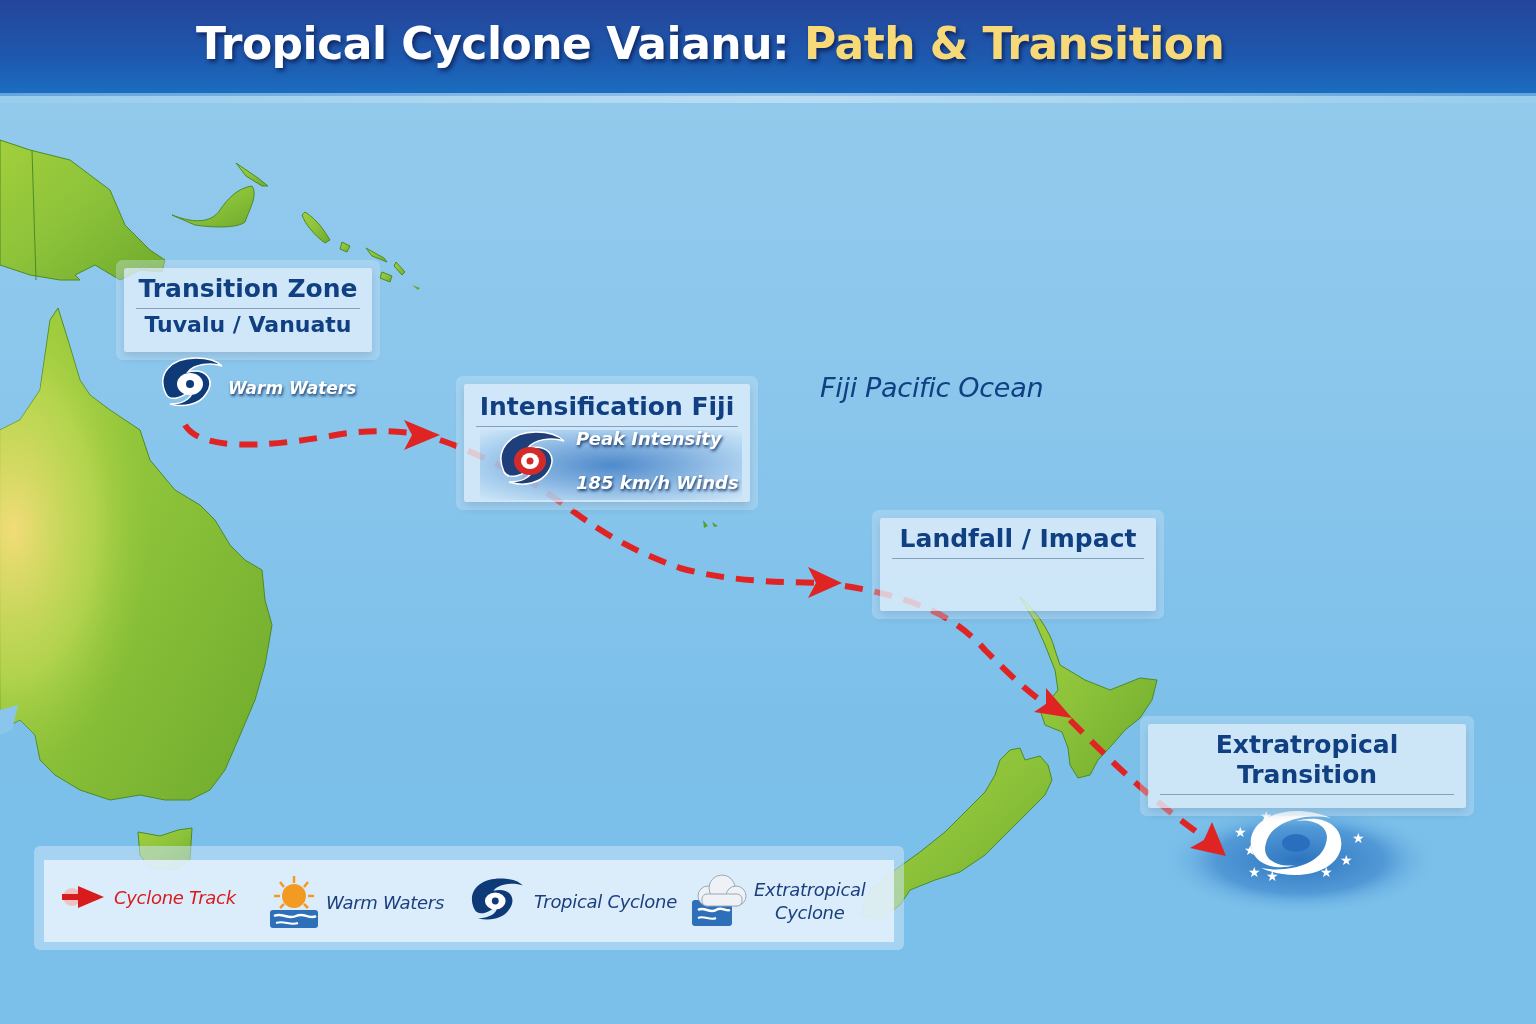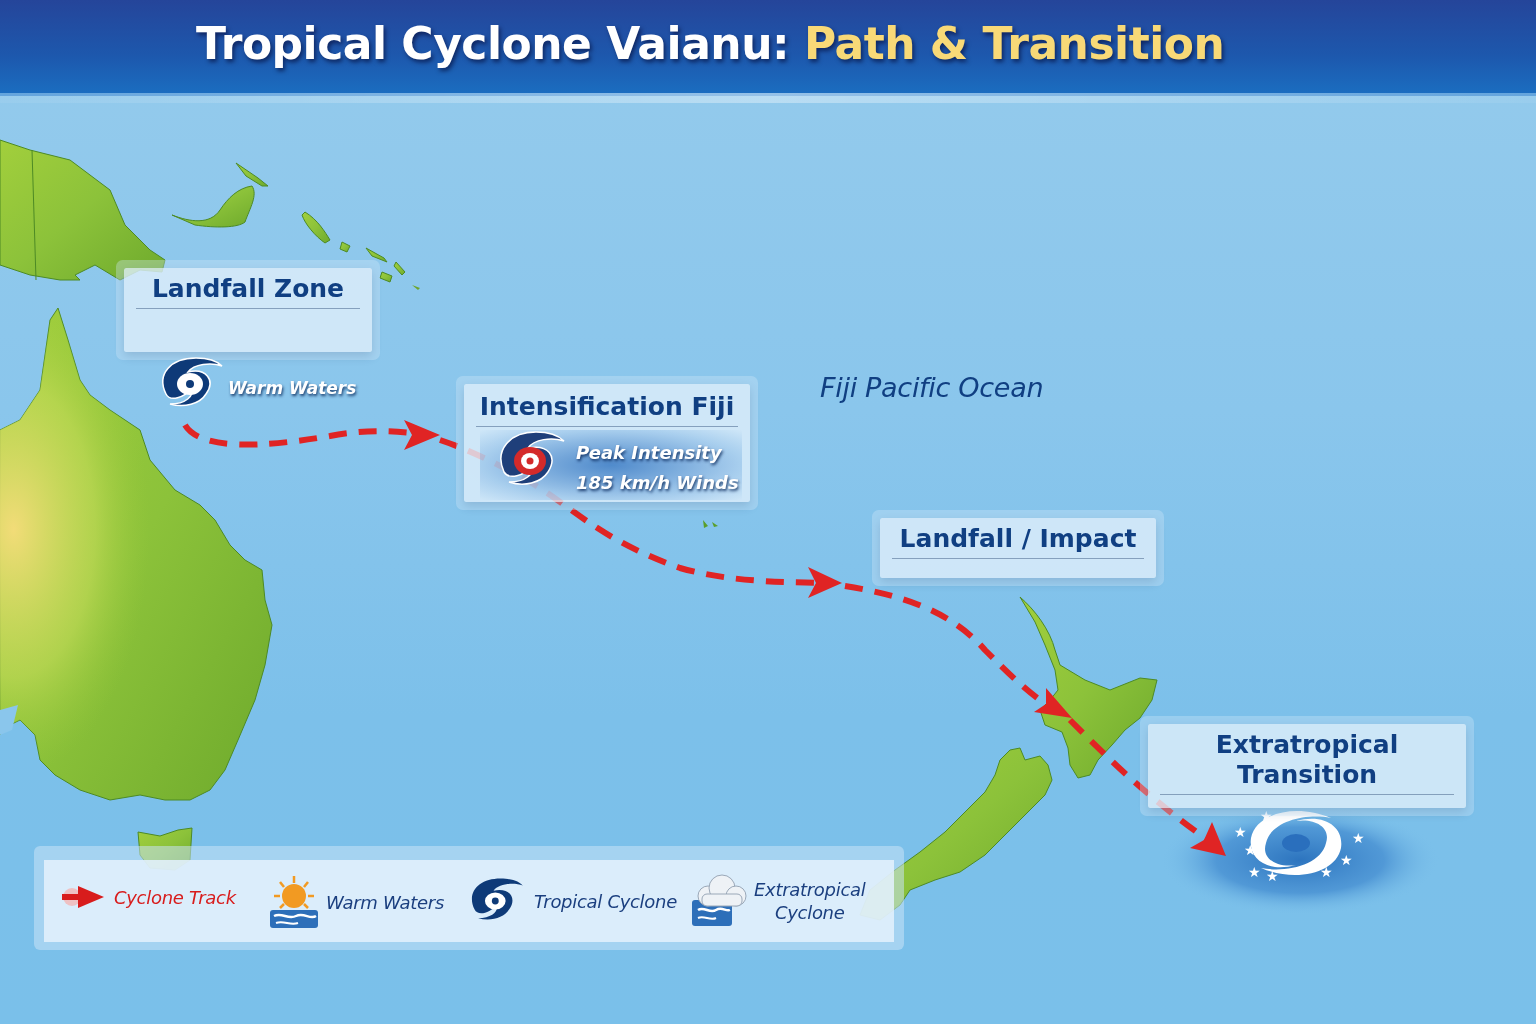--- a/index.html
+++ b/index.html
@@ -152,43 +152,44 @@
   </g>
 </svg>
 
 <div class="header"></div>
 <div class="header-shine"></div>
 <div class="title"><span>Tropical Cyclone Vaianu: </span><span class="accent">Path &amp; Transition</span></div>
 
 <div class="ocean-label">Fiji Pacific Ocean</div>
 
 <div class="label-box" style="left:124px; top:268px; width:248px; height:84px; padding-top:6px;">
-  <div class="head">Landfall Zone</div>
+  <div class="head">Transition Zone</div>
+  <div class="sub">Tuvalu / Vanuatu</div>
 </div>
 <svg style="position:absolute; left:156px; top:354px;" width="72" height="60" viewBox="0 0 72 60">
   <path d="M10,40 C0,20 15,4 40,4 C55,4 62,8 66,12 C55,8 38,10 32,18 C50,14 60,26 50,40 C44,50 28,54 14,50 C30,50 38,42 36,34 C28,44 14,48 10,40 Z" fill="#0e3a78" stroke="#ffffff" stroke-width="1.5"></path>
   <ellipse cx="34" cy="30" rx="13" ry="11" fill="#ffffff"></ellipse>
   <circle cx="34" cy="30" r="4" fill="#0e3a78"></circle>
 </svg>
 <div class="white-caption" style="left:228px; top:378px; font-size:17px;">Warm Waters</div>
 
 <div class="label-box" style="left:464px; top:384px; width:286px; height:118px; padding-top:8px;">
   <div class="head">Intensification Fiji</div>
 </div>
 <div style="position:absolute; left:480px; top:430px; width:262px; height:70px; background:radial-gradient(ellipse at center, rgba(40,110,190,0.75), rgba(80,150,215,0.3) 70%, rgba(120,180,230,0)); "></div>
 <svg style="position:absolute; left:494px; top:428px;" width="76" height="66" viewBox="0 0 76 66">
   <path d="M10,44 C0,22 16,4 42,4 C58,4 66,9 70,13 C58,9 40,11 34,20 C54,16 64,28 54,44 C47,55 30,59 15,54 C32,54 40,46 38,38 C30,48 15,52 10,44 Z" fill="#1f3f7a" stroke="#ffffff" stroke-width="1.5"></path>
   <ellipse cx="36" cy="33" rx="16" ry="14" fill="#d42a2a"></ellipse>
   <ellipse cx="36" cy="33" rx="9" ry="8" fill="#ffffff"></ellipse>
   <circle cx="36" cy="33" r="3.5" fill="#d42a2a"></circle>
 </svg>
-<div class="white-caption" style="left:576px; top:442px; font-size:18px;">Peak Intensity</div>
+<div class="white-caption" style="left:576px; top:428px; font-size:18px;">Peak Intensity</div>
 <div class="white-caption" style="left:576px; top:472px; font-size:18px;">185 km/h Winds</div>
 
-<div class="label-box" style="left:880px; top:518px; width:276px; height:60px; padding-top:6px;">
+<div class="label-box" style="left:880px; top:518px; width:276px; height:93px; padding-top:6px;">
   <div class="head">Landfall / Impact</div>
 </div>
 
 <div class="label-box" style="left:1148px; top:724px; width:318px; height:84px; padding-top:6px;">
   <div class="head">Extratropical Transition</div>
 </div>
 
 <div class="legend">
   <div class="legend-inner">
     <div class="legend-item" style="left:16px; top:22px;">

